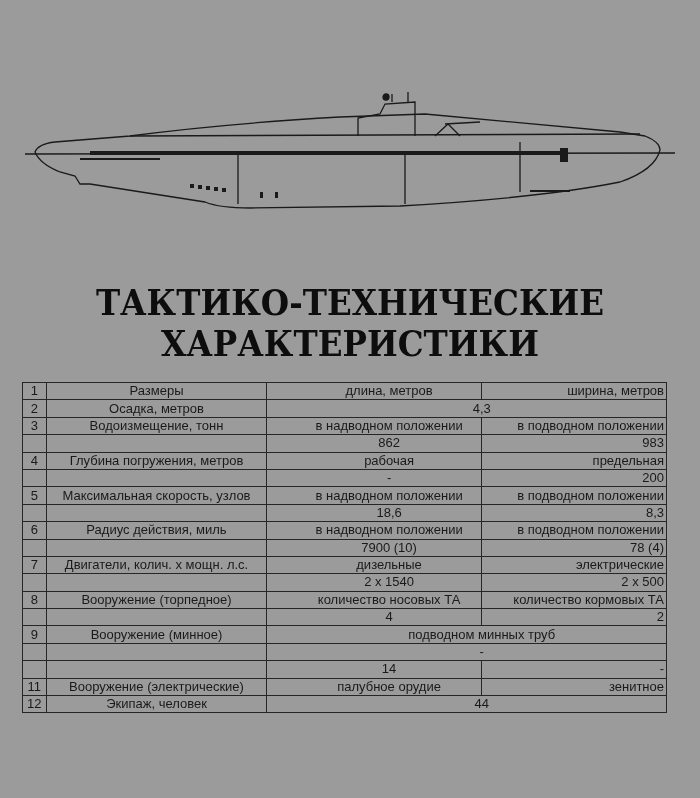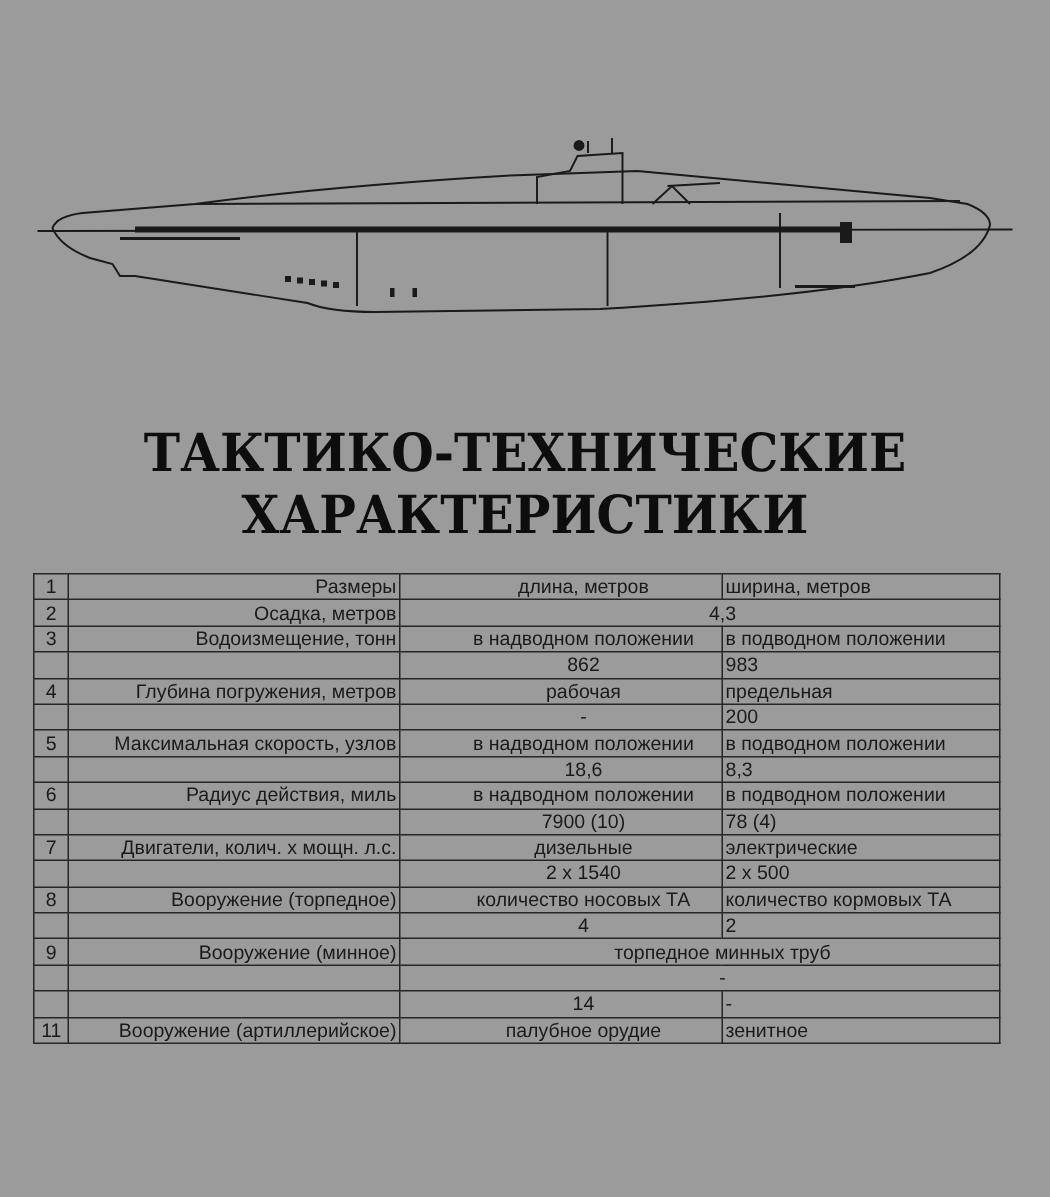--- a/index.html
+++ b/index.html
@@ -2,23 +2,23 @@
 <html><head>
 <meta charset="utf-8">
 <style>
   html,body{margin:0;padding:0;}
   body{width:700px;height:798px;background:#9b9b9b;position:relative;overflow:hidden;font-family:"Liberation Sans",sans-serif;}
   .ship{position:absolute;left:20px;top:92px;width:660px;height:120px;}
   .title{position:absolute;left:0;top:282px;width:700px;text-align:center;font-family:"DejaVu Serif","Liberation Serif",serif;font-weight:bold;font-size:35px;line-height:41px;color:#0d0d0d;letter-spacing:0px;transform:scaleX(0.93);}
   table{position:absolute;left:22px;top:382px;width:645px;border-collapse:collapse;font-family:"Liberation Sans",sans-serif;font-size:13px;color:#1a1a1a;}
   td{border:1.3px solid #262626;height:16.4px;padding:0 2px;line-height:16px;white-space:nowrap;}
   td.n{width:20px;text-align:center;}
-  td.l{width:225px;text-align:right;}
+  td.l{width:225px;text-align:center;}
   td.c{width:190px;text-align:center;padding-left:32px;}
-  td.d{width:190px;text-align:left;}
+  td.d{width:190px;text-align:right;}
 </style>
 </head>
 <body>
 
 <svg class="ship" viewBox="0 0 660 120" xmlns="http://www.w3.org/2000/svg">
   <g fill="none" stroke="#1a1a1a" stroke-width="1.3">
 
     <path d="M15 60 Q18 52 35 50 L110 44 Q200 32 320 25 L405 22 Q470 28 600 40 L625 44 Q640 50 640 58 Q635 78 600 90 Q520 106 380 114 L230 116 Q200 116 185 110 Q120 100 70 92 L60 92 L55 84 L40 80 Q20 72 15 60 Z"></path>
 
     <path d="M110 44 L620 42"></path>
@@ -138,33 +138,38 @@
       </tr>
       <tr>
         <td class="n"></td>
         <td class="l"></td>
         <td class="c">4</td>
         <td class="d">2</td>
       </tr>
       <tr>
         <td class="n">9</td>
         <td class="l">Вооружение (минное)</td>
-        <td class="c" colspan="2">торпедное минных труб</td>
+        <td class="c" colspan="2">подводном минных труб</td>
       </tr>
       <tr>
         <td class="n"></td>
         <td class="l"></td>
         <td class="c" colspan="2">-</td>
       </tr>
       <tr>
         <td class="n"></td>
         <td class="l"></td>
         <td class="c">14</td>
         <td class="d">-</td>
       </tr>
       <tr>
         <td class="n">11</td>
-        <td class="l">Вооружение (артиллерийское)</td>
+        <td class="l">Вооружение (электрические)</td>
         <td class="c">палубное орудие</td>
         <td class="d">зенитное</td>
+      </tr>
+      <tr>
+        <td class="n">12</td>
+        <td class="l">Экипаж, человек</td>
+        <td class="c" colspan="2">44</td>
       </tr>
     </tbody>
 </table>
 
 </body></html>

